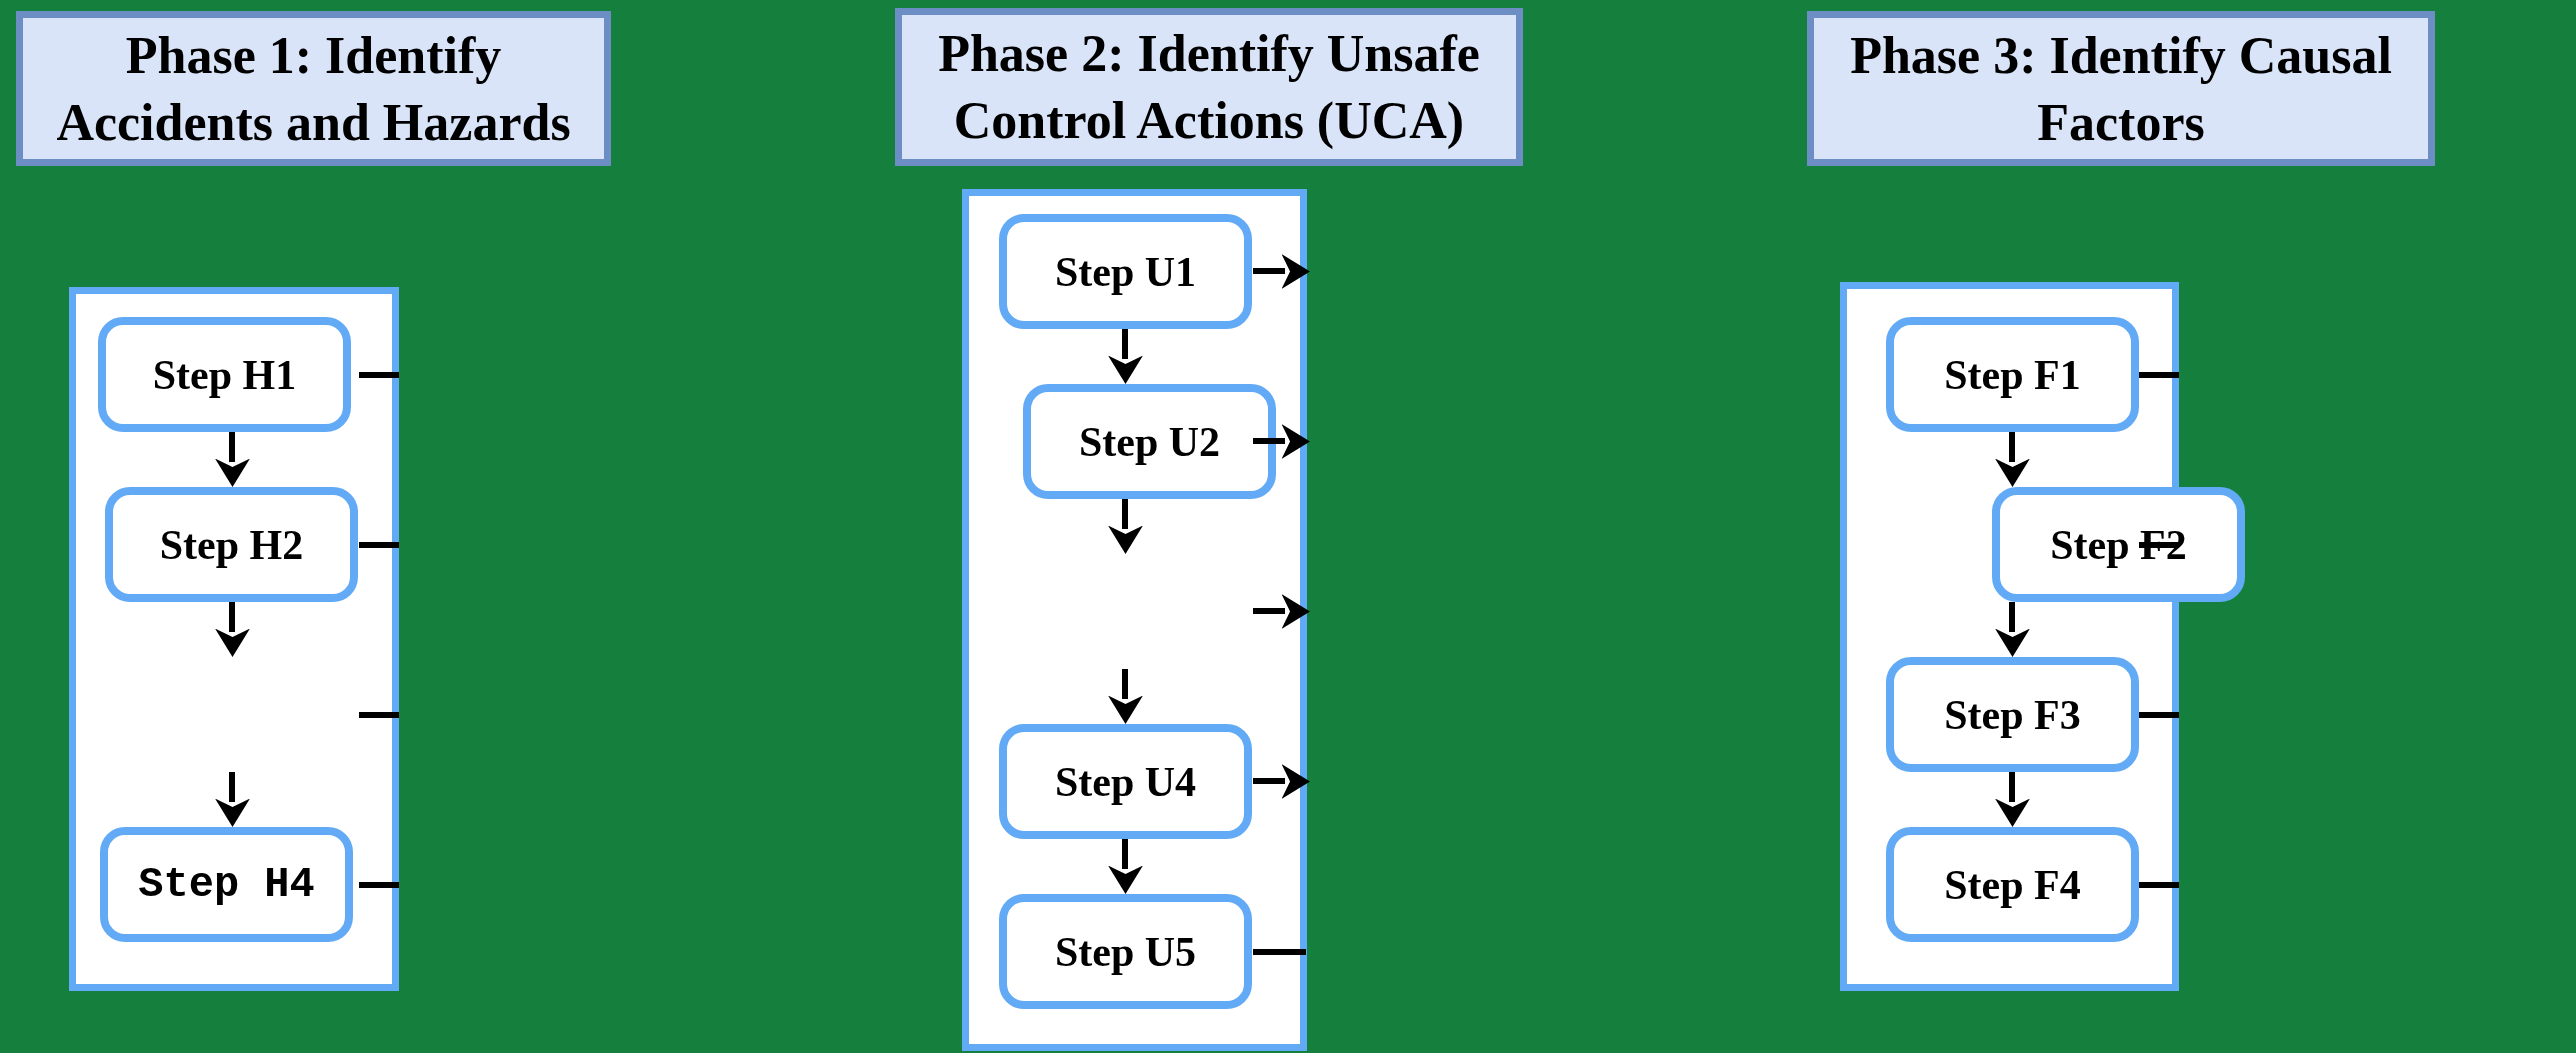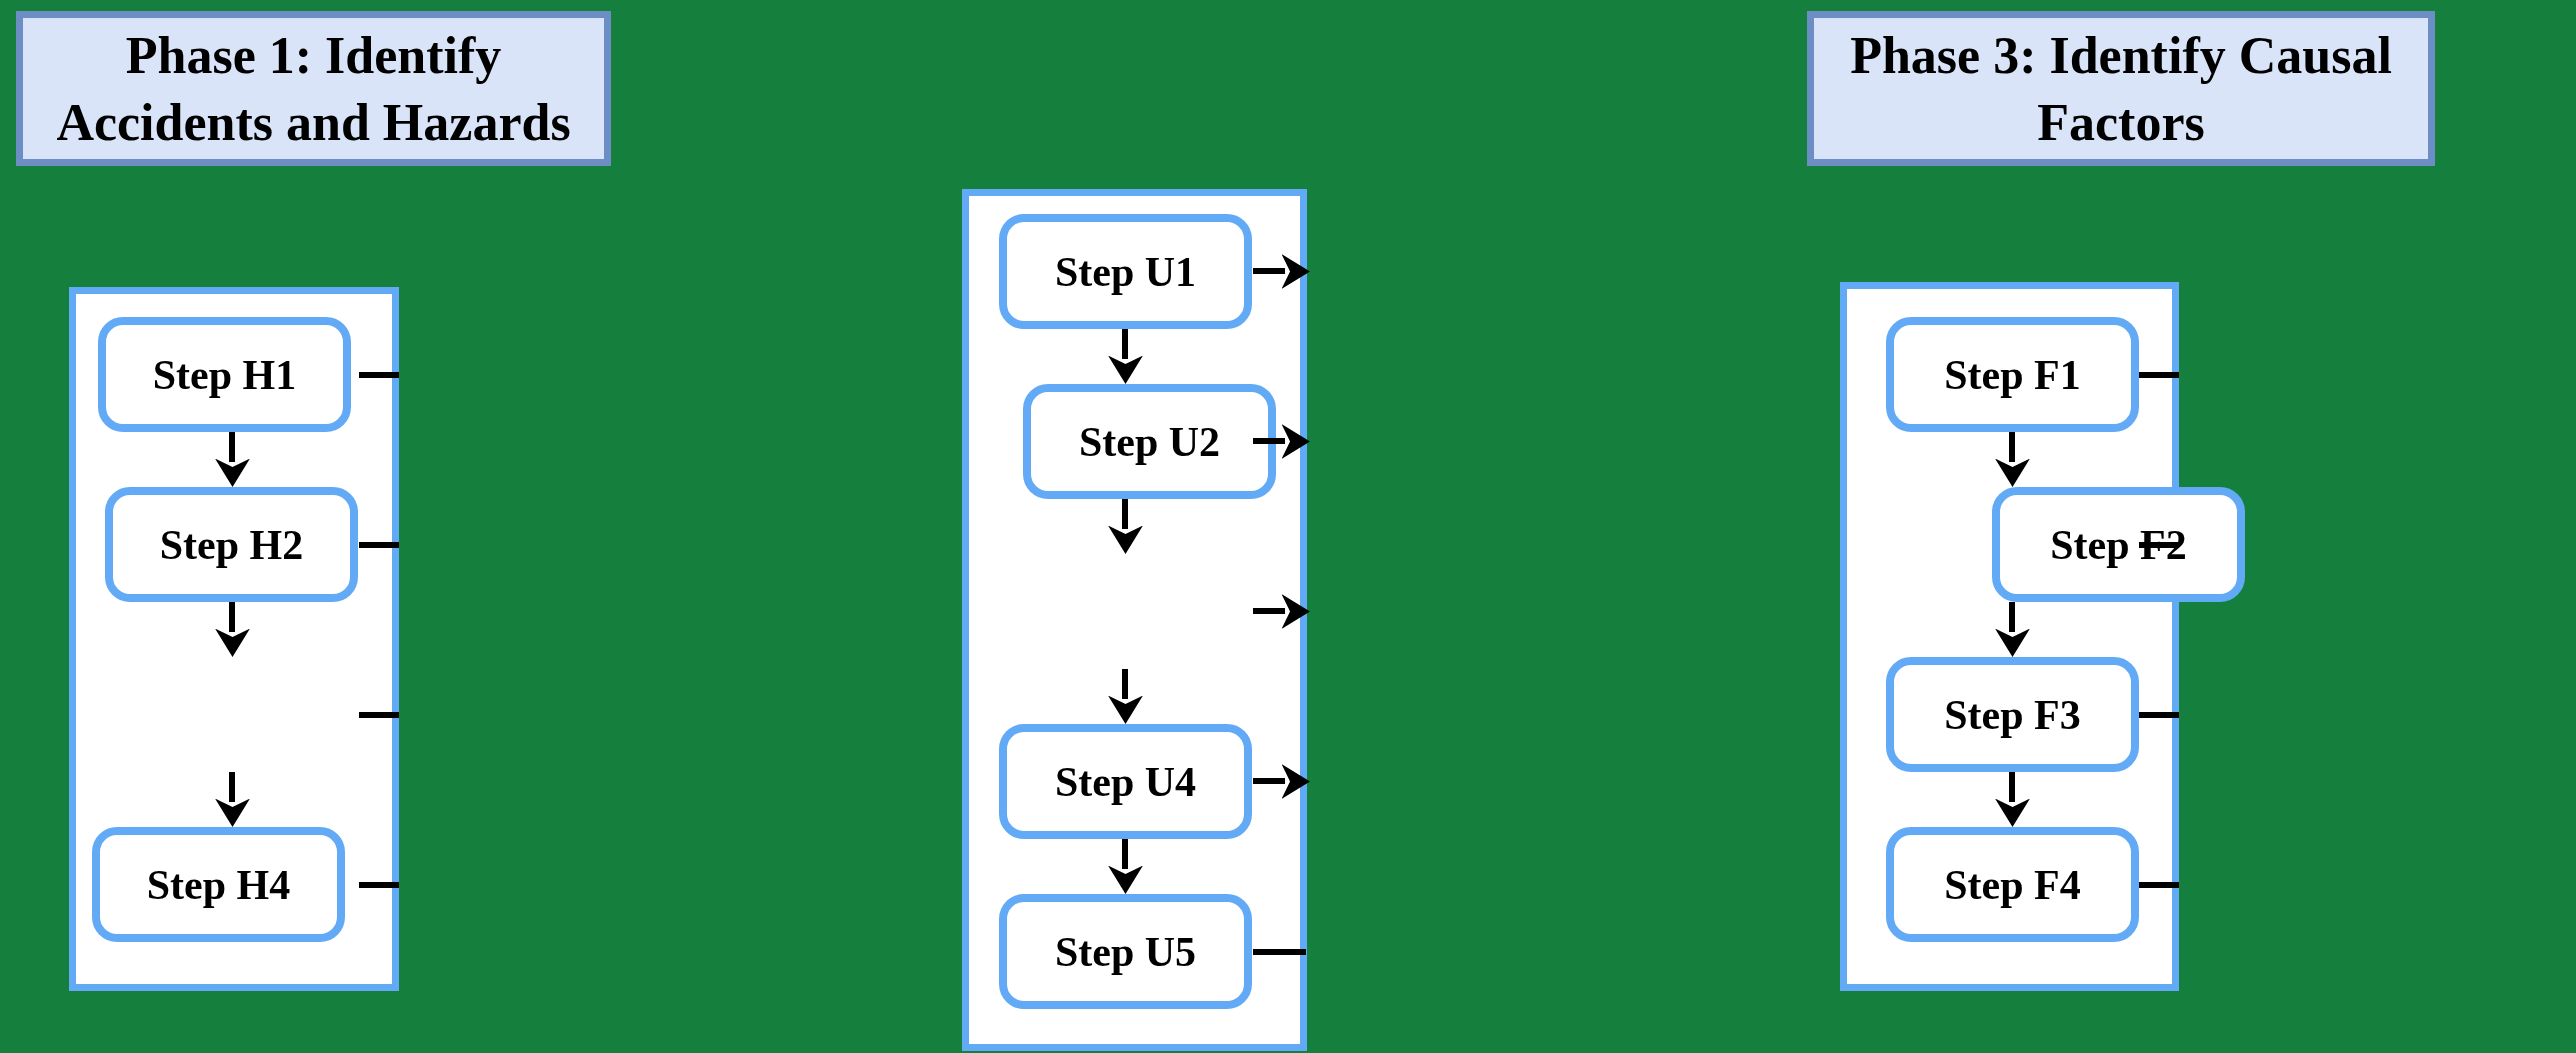--- a/index.html
+++ b/index.html
@@ -81,21 +81,21 @@
   </div>
 
   <div class="phase-container" style="left:69px; top:287px; width:330px; height:704px;"></div>
 
   <div class="step" style="left:98px; top:317px;">
     <span>Step H1</span>
   </div>
   <div class="step" style="left:105px; top:487px;">
     <span>Step H2</span>
   </div>
-  <div class="step" style="left:92px; top:827px;">
+  <div class="step" style="left:100px; top:827px;font-family:Liberation Mono, monospace;">
     <span>Step H4</span>
   </div>
 
   <div class="varrow" style="left:215px; top:432px;">
     <div class="shaft"></div>
     <div class="head"></div>
   </div>
   <div class="varrow" style="left:215px; top:602px;">
     <div class="shaft"></div>
     <div class="head"></div>
@@ -103,20 +103,24 @@
   <div class="varrow" style="left:215px; top:772px;">
     <div class="shaft"></div>
     <div class="head"></div>
   </div>
 
   <div class="hline" style="left:359px; top:372px; width:40px;"></div>
   <div class="hline" style="left:359px; top:542px; width:40px;"></div>
   <div class="hline" style="left:359px; top:712px; width:40px;"></div>
   <div class="hline" style="left:359px; top:882px; width:40px;"></div>
 
+  <div class="title-box" style="left:895px; top:8px; width:628px; height:158px;">
+    <span class="title-line">Phase 2: Identify Unsafe</span>
+    <span class="title-line">Control Actions (UCA)</span>
+  </div>
 
   <div class="phase-container" style="left:962px; top:189px; width:345px; height:862px;"></div>
 
   <div class="step" style="left:999px; top:214px;">
     <span>Step U1</span>
   </div>
   <div class="step" style="left:999px; top:384px;margin-left:24px;">
     <span>Step U2</span>
   </div>
   <div class="step" style="left:999px; top:724px;">

